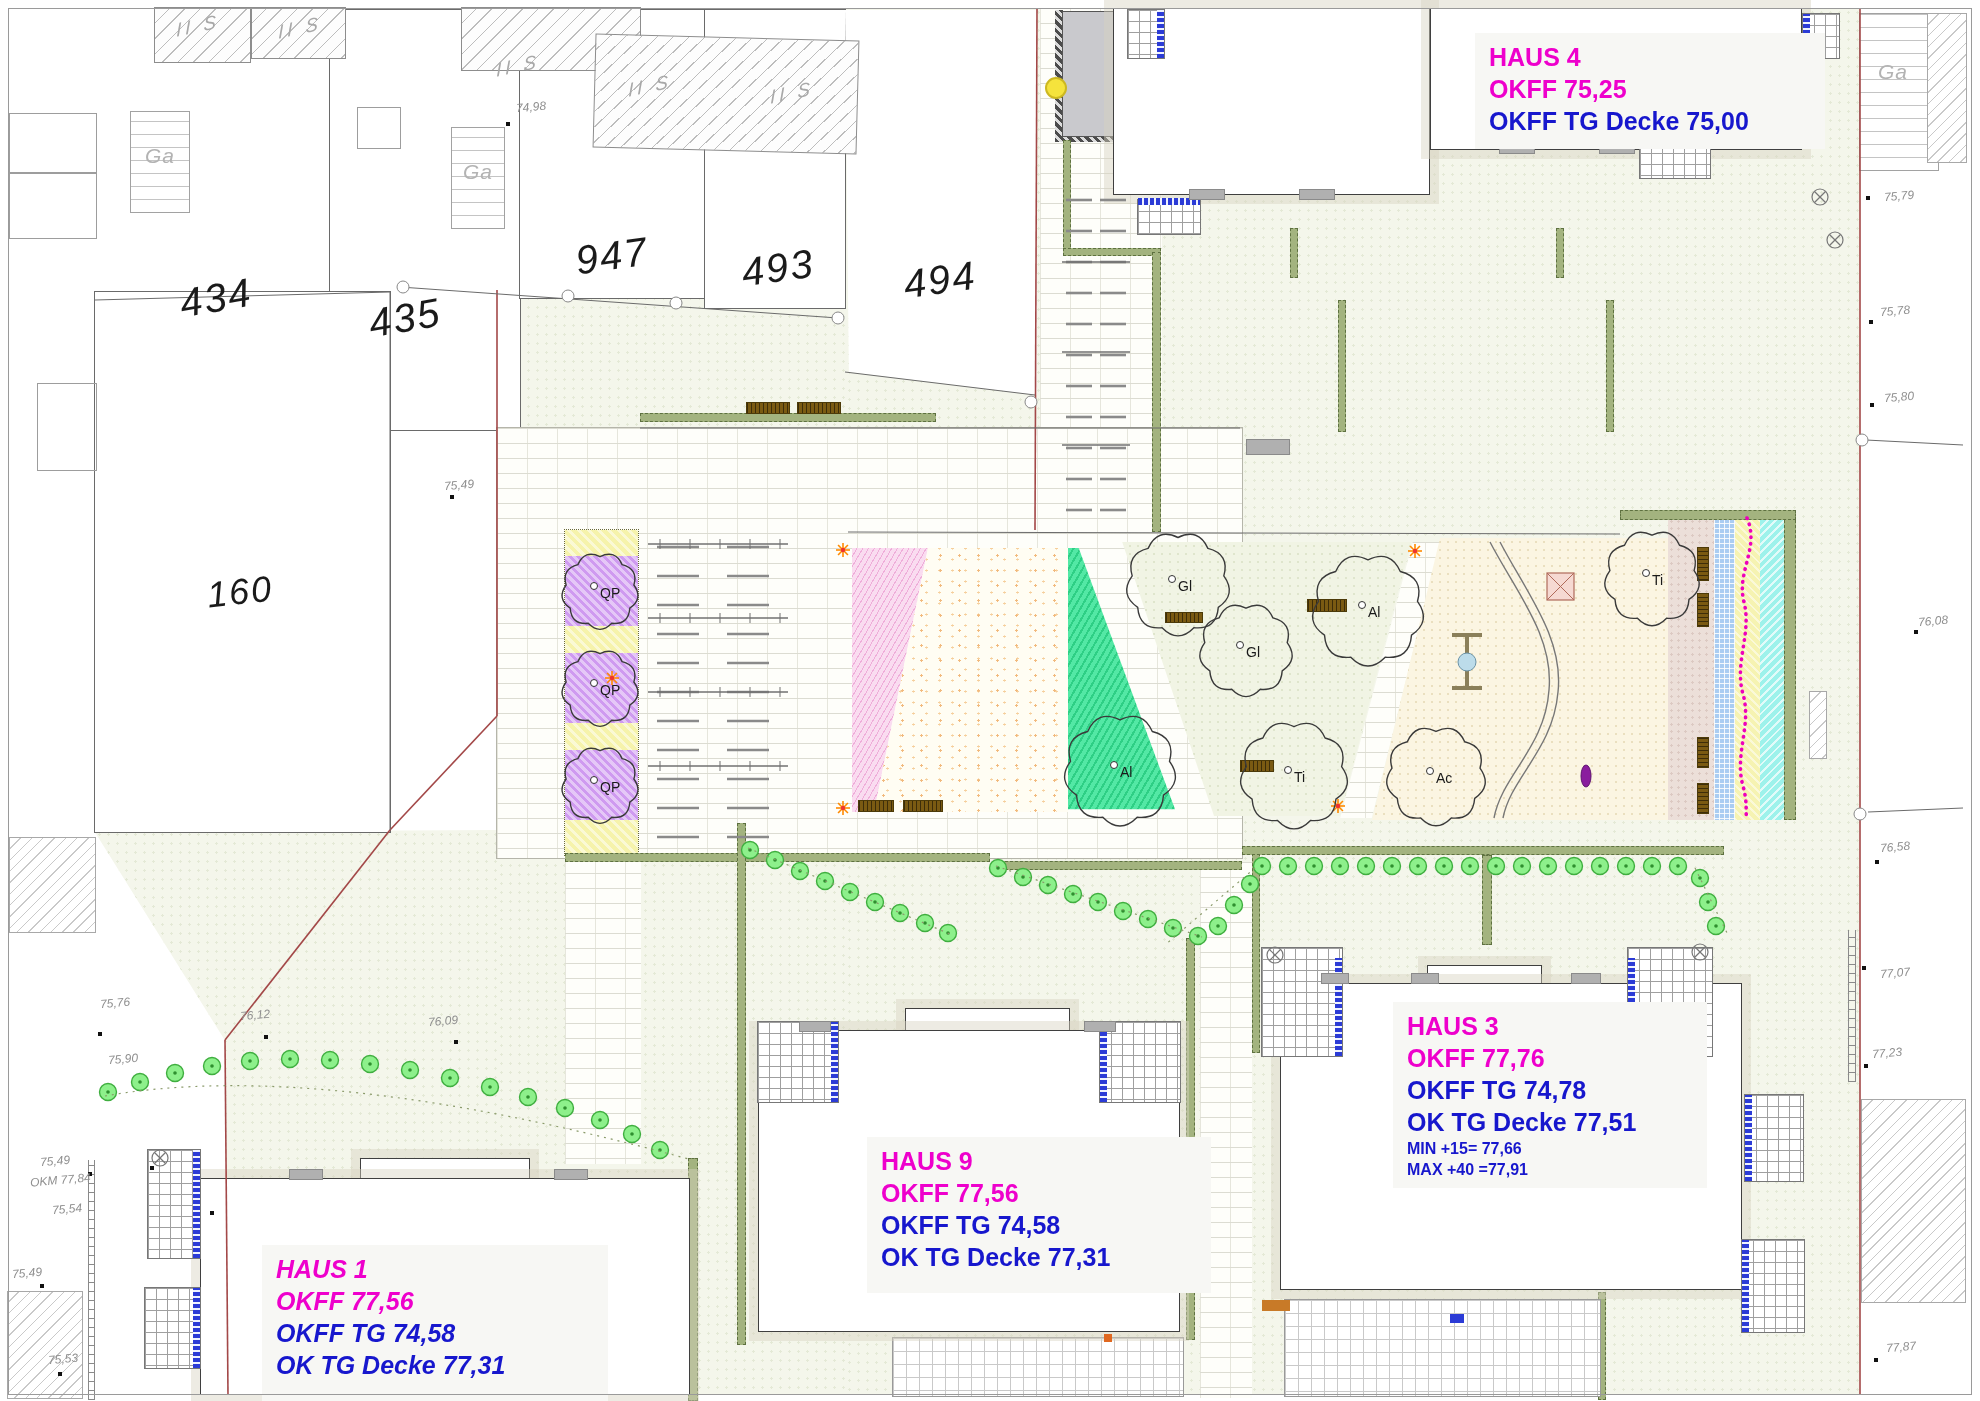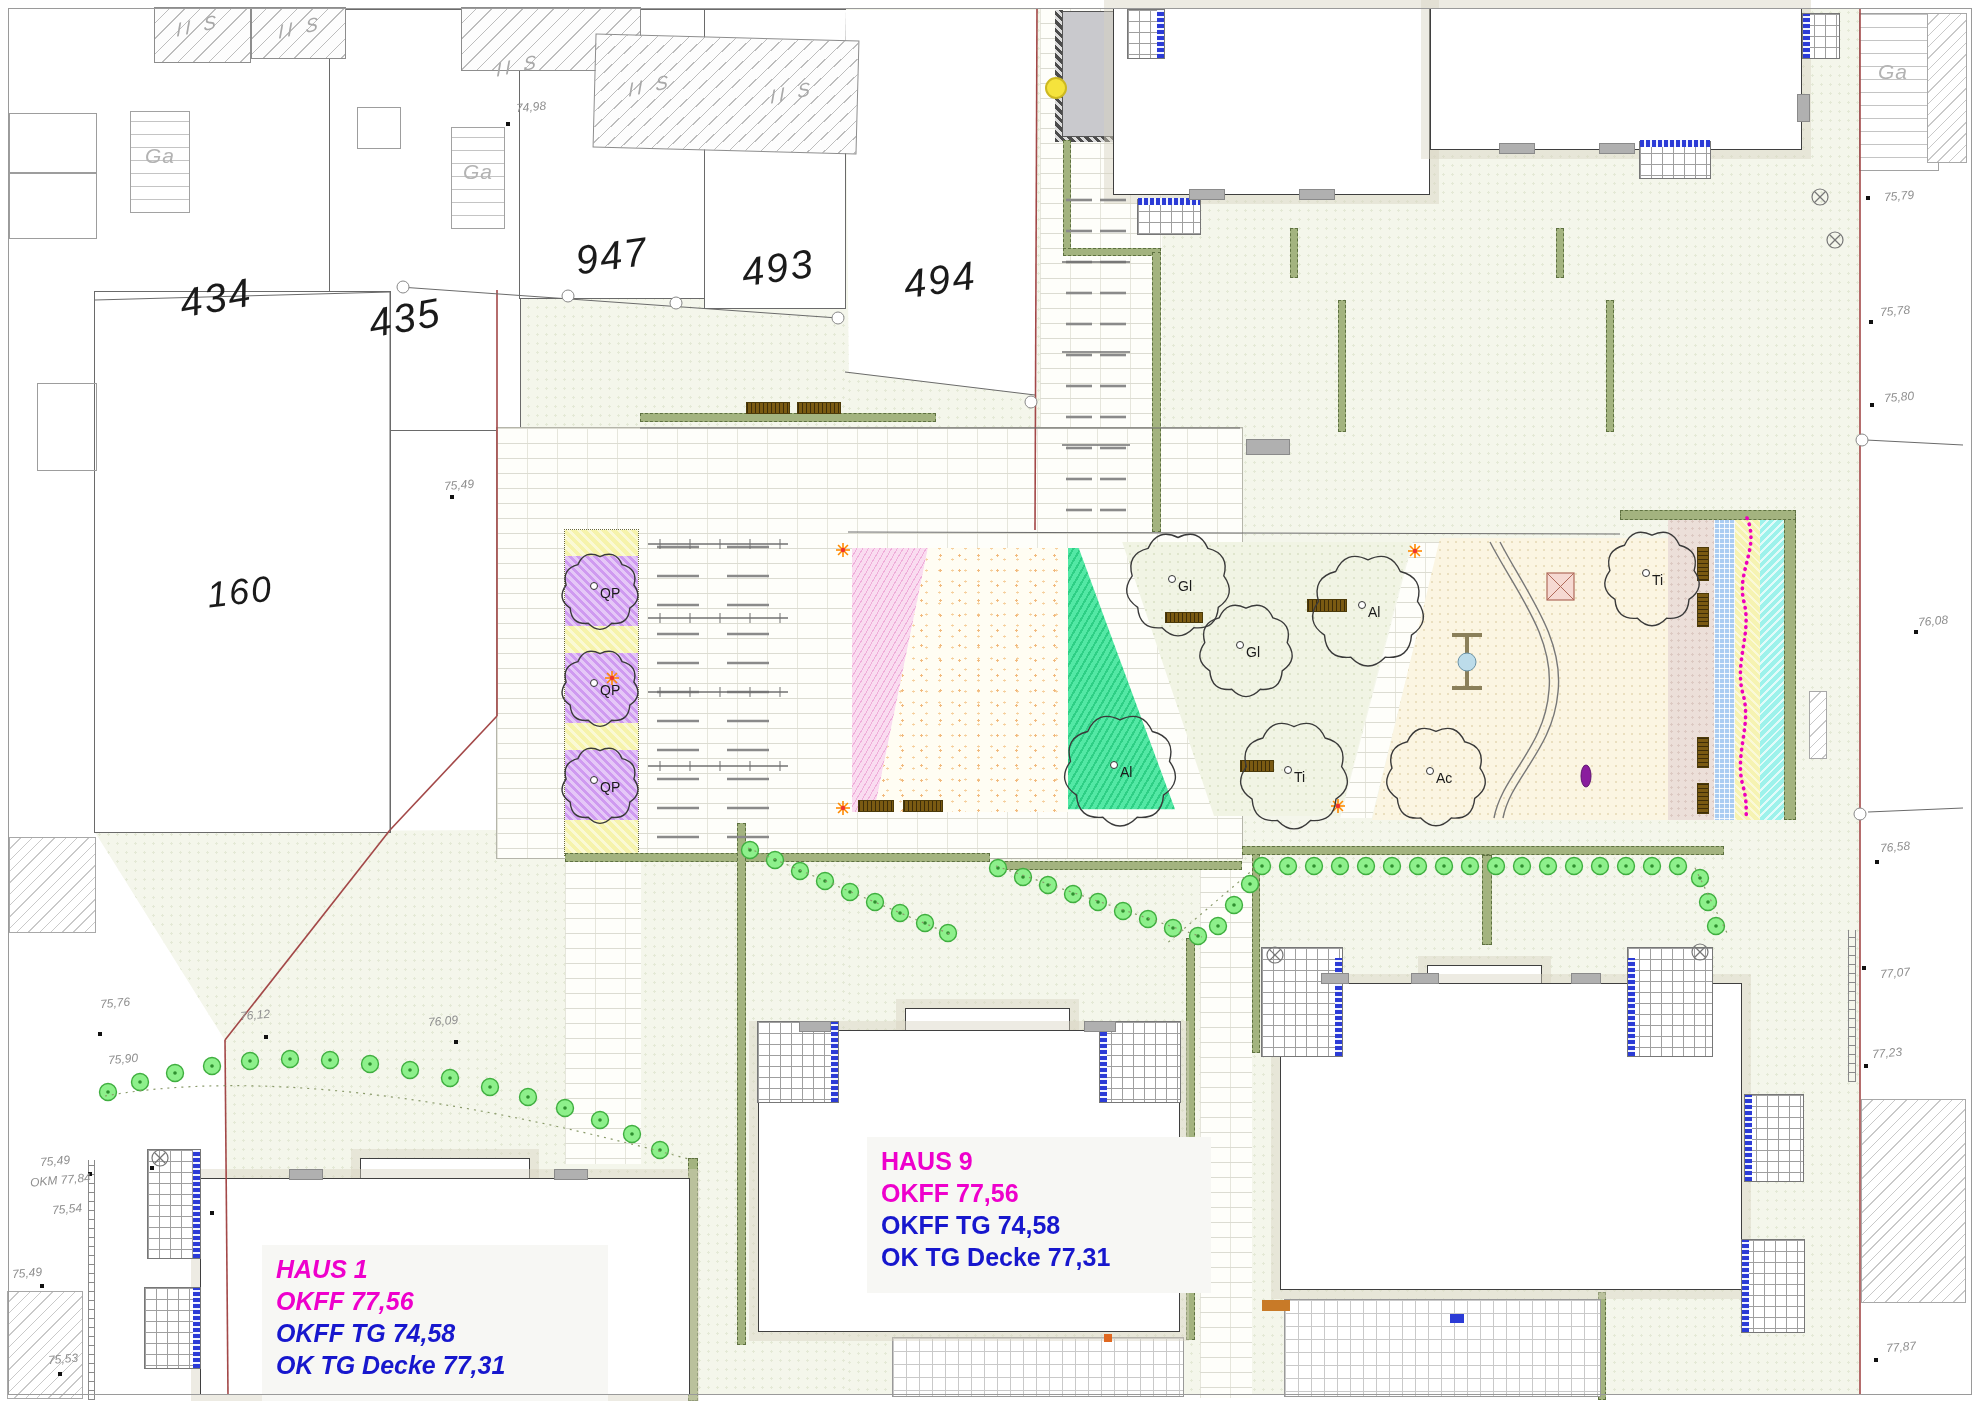--- a/index.html
+++ b/index.html
@@ -566,20 +566,33 @@
       <div style="color: rgb(238, 0, 204);">OKFF 77,56</div>
       <div style="color: rgb(23, 23, 205);">OKFF TG 74,58</div>
       <div style="color: rgb(23, 23, 205);">OK TG Decke 77,31</div>
     </div>
     <div class="house-box" style="left: 867px; top: 1137px; width: 316px; min-height: 140px;">
       <div style="color: rgb(238, 0, 204);">HAUS 9</div>
       <div style="color: rgb(238, 0, 204);">OKFF 77,56</div>
       <div style="color: rgb(23, 23, 205);">OKFF TG 74,58</div>
       <div style="color: rgb(23, 23, 205);">OK TG Decke 77,31</div>
     </div>
+    <div class="house-box" style="left: 1393px; top: 1002px; width: 286px; min-height: 168px;">
+      <div style="color: rgb(238, 0, 204);">HAUS 3</div>
+      <div style="color: rgb(238, 0, 204);">OKFF 77,76</div>
+      <div style="color: rgb(23, 23, 205);">OKFF TG 74,78</div>
+      <div style="color: rgb(23, 23, 205);">OK TG Decke 77,51</div>
+      <div class="sm" style="color: rgb(23, 23, 205);">MIN +15= 77,66</div>
+      <div class="sm" style="color: rgb(23, 23, 205);">MAX +40 =77,91</div>
+    </div>
+    <div class="house-box" style="left: 1475px; top: 33px; width: 322px; min-height: 100px;">
+      <div style="color: rgb(238, 0, 204);">HAUS 4</div>
+      <div style="color: rgb(238, 0, 204);">OKFF 75,25</div>
+      <div style="color: rgb(23, 23, 205);">OKFF TG Decke 75,00</div>
+    </div>
     <div class="abs bench" style="left:858px;top:800px;width:36px;height:12px;"></div>
     <div class="abs bench" style="left:903px;top:800px;width:40px;height:12px;"></div>
     <div class="abs bench" style="left:1165px;top:612px;width:38px;height:11px;"></div>
     <div class="abs bench" style="left:1307px;top:599px;width:40px;height:13px;"></div>
     <div class="abs bench" style="left:1240px;top:760px;width:34px;height:12px;"></div>
     <div class="abs bench" style="left:746px;top:402px;width:44px;height:12px;"></div>
     <div class="abs bench" style="left:797px;top:402px;width:44px;height:12px;"></div>
     <div class="abs benchV" style="left:1697px;top:547px;width:12px;height:34px;"></div>
     <div class="abs benchV" style="left:1697px;top:593px;width:12px;height:34px;"></div>
     <div class="abs benchV" style="left:1697px;top:737px;width:12px;height:31px;"></div>

